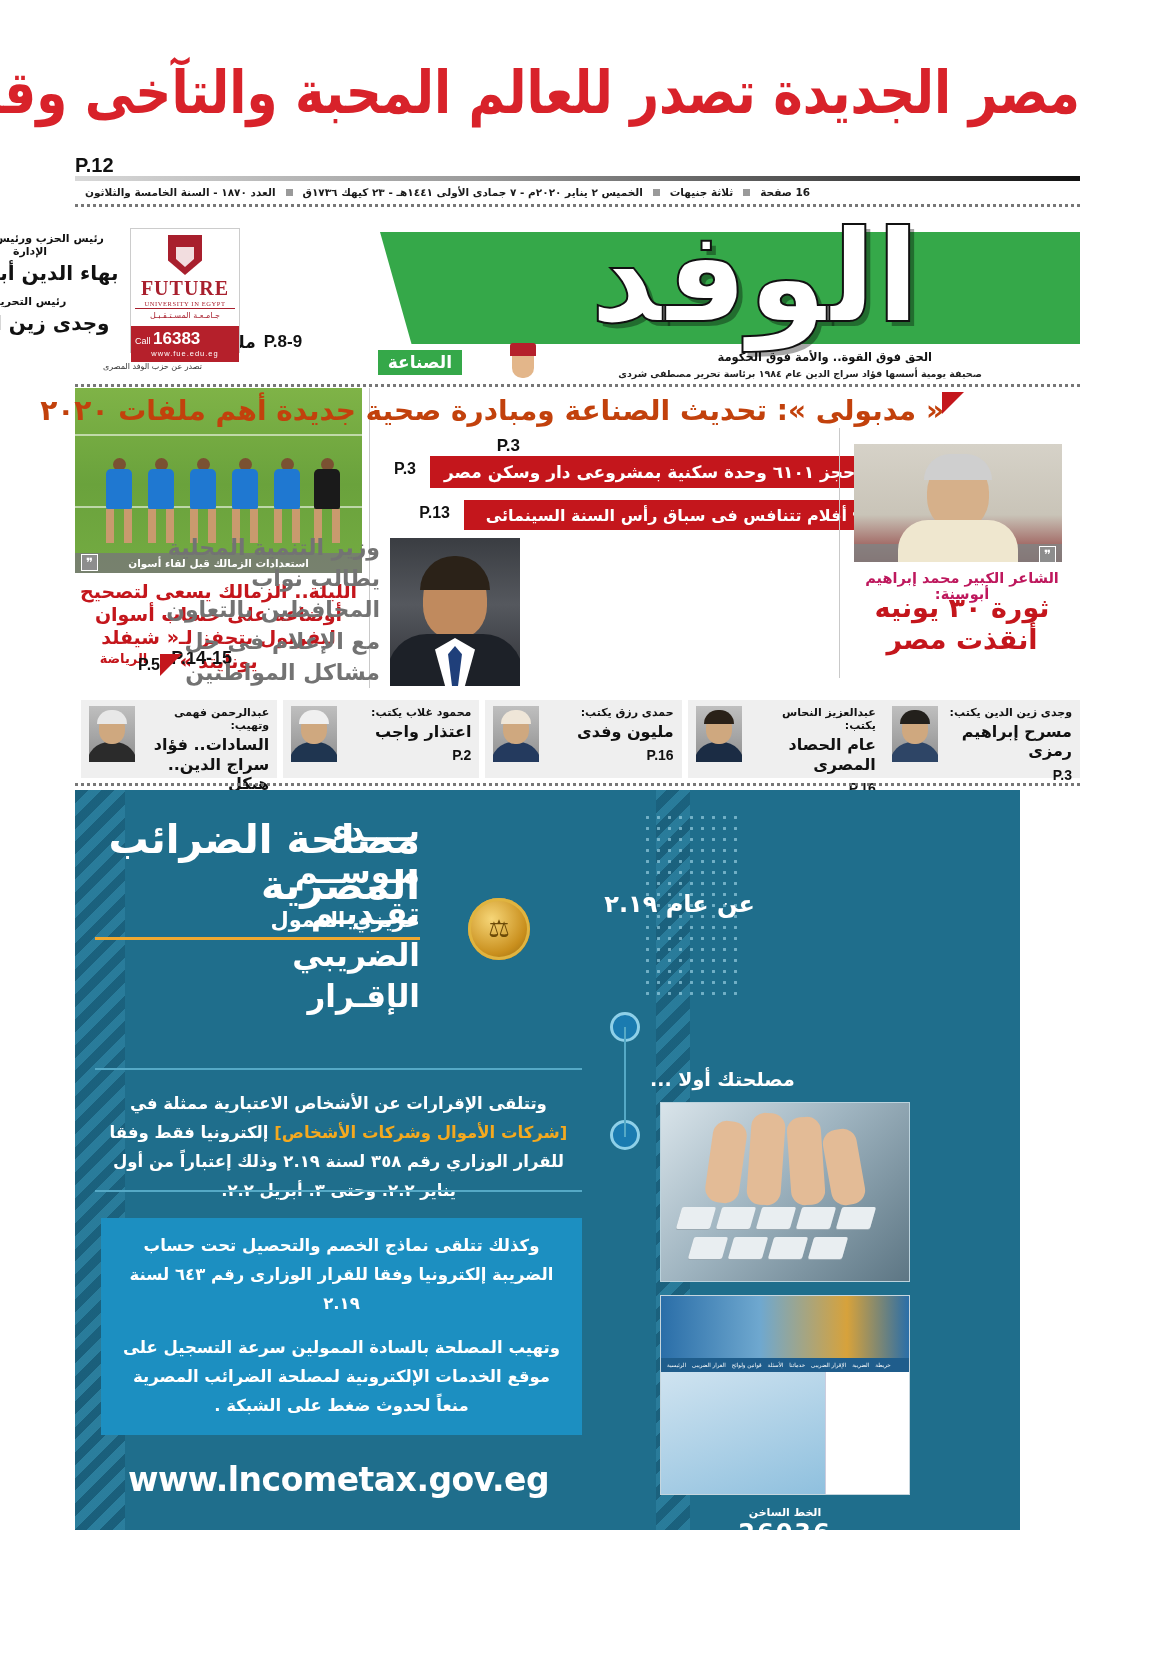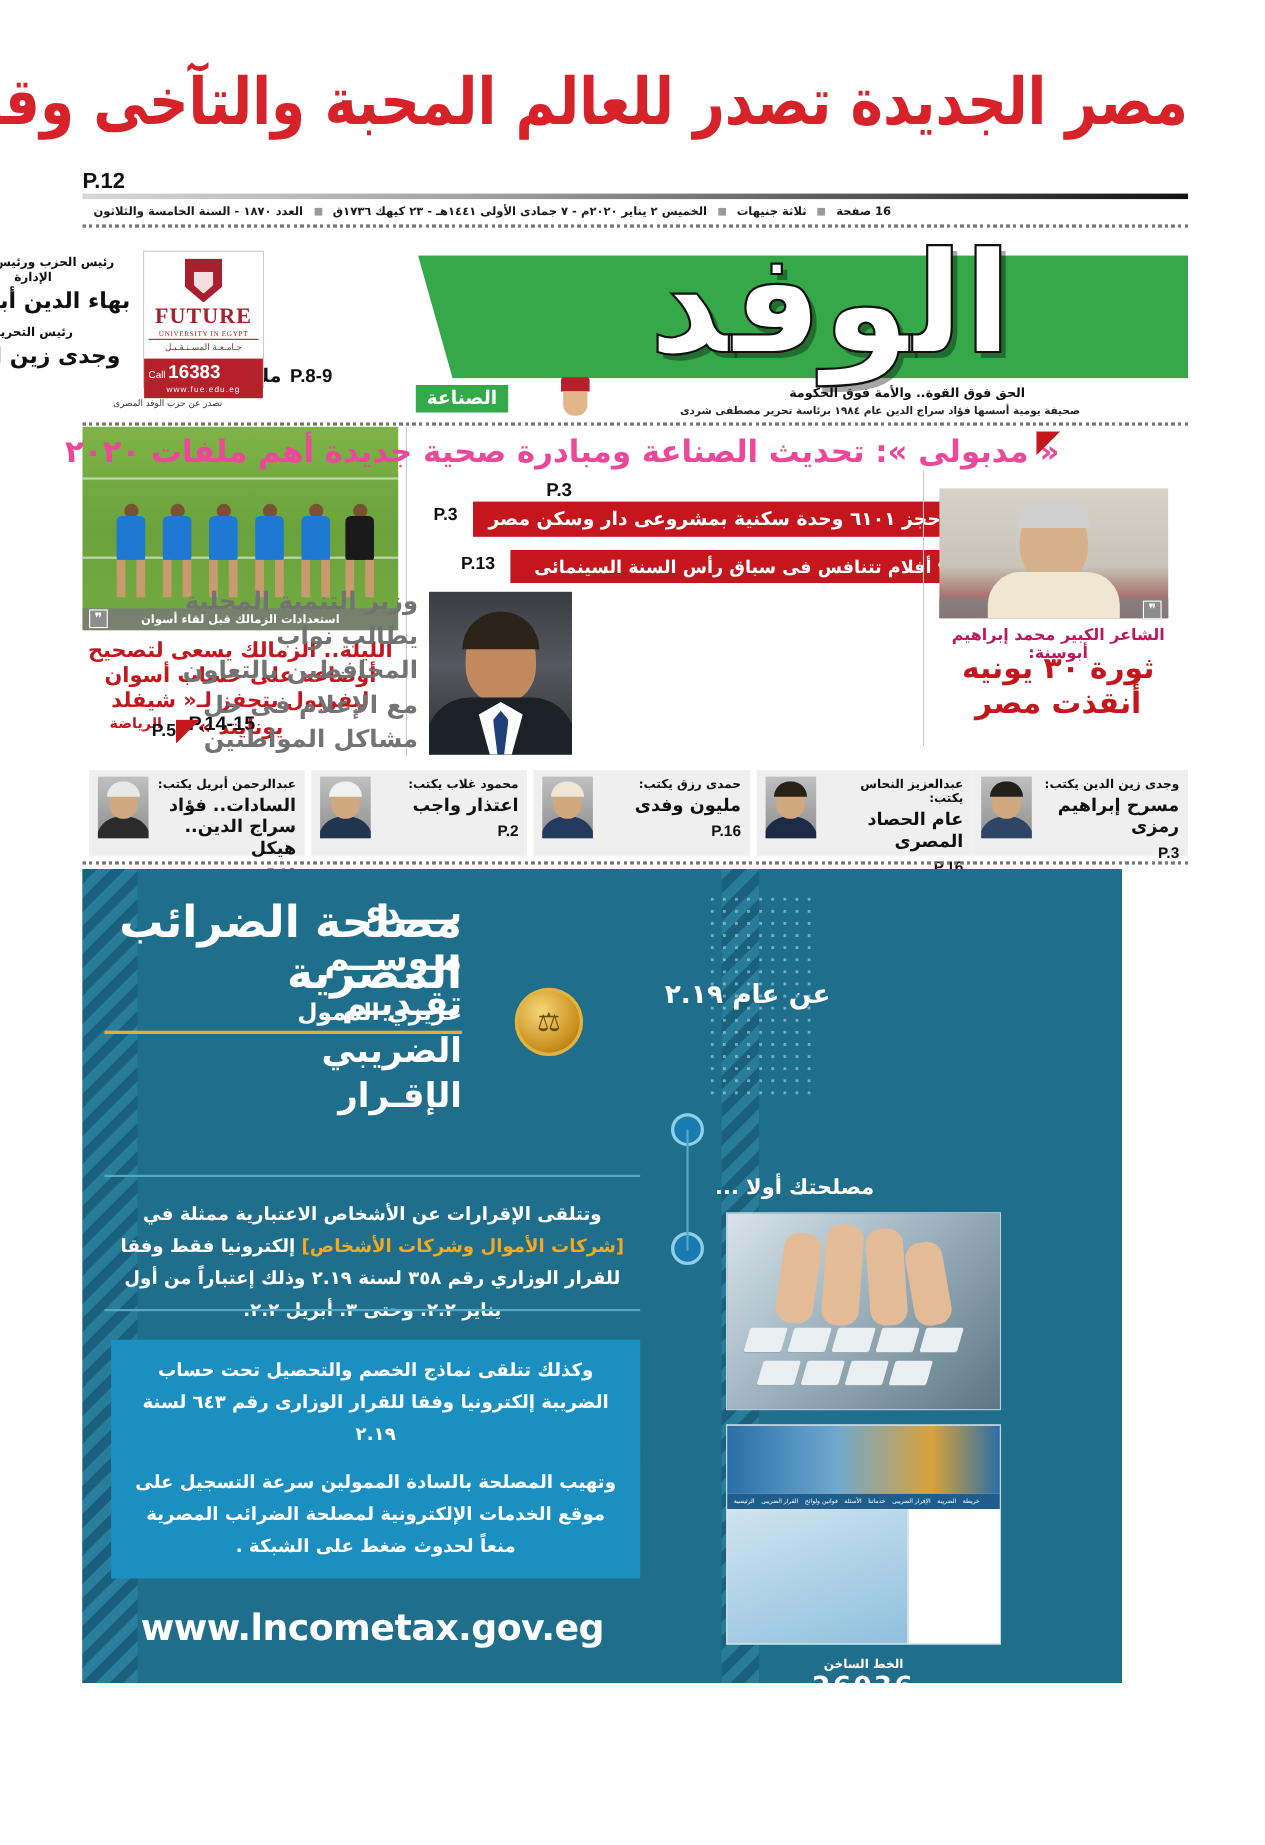--- a/index.html
+++ b/index.html
@@ -160,22 +160,22 @@
   .sp-ref{
     position:absolute; right:718px; top:260px; width:287px;
     display:flex; flex-direction:row-reverse; align-items:center; gap:24px;
     justify-content:flex-end; padding-right:130px;
   }
   .sp-ref .lbl{ color:#c4161c; font-size:13px; font-weight:bold; }
   .sp-ref .pg{ direction:ltr; font-family:"Liberation Sans",sans-serif; font-size:18px; font-weight:bold; color:#111;}
 
   
   .ctr-head{
-    position:absolute; right:117px; top:6px; width:600px; text-align:center;
-    color:#ec4899; font-weight:bold; font-size:28px; line-height:1.2;
+    position:absolute; right:136px; top:6px; width:600px; text-align:center;
+    color:#c2410c; font-weight:bold; font-size:28px; line-height:1.2;
     white-space:nowrap;
   }
   .ctr-head-pg{
     position:absolute; right:560px; top:48px;
     direction:ltr; font-family:"Liberation Sans",sans-serif;
     font-size:17px; font-weight:bold; color:#111;
   }
   .redbar{
     position:absolute; background:#c4161c; color:#fff; font-weight:bold;
     display:flex; align-items:center; justify-content:center;
@@ -556,21 +556,21 @@
   </div>
 
   <div class="colstrip">
     <div class="colcell">
       <div class="col-av">
         <div class="av-body" style="background:#2b2b2b"></div>
           <div class="av-head"></div>
           <div class="av-hair" style="background:#e8e8e8"></div>
       </div>
       <div class="col-txt">
-        <div class="col-by">عبدالرحمن أبريل يكتب:</div>
+        <div class="col-by">عبدالرحمن فهمى وتهيب:</div>
         <div class="col-title">السادات.. فؤاد سراج الدين.. هيكل</div>
         <div class="col-pg">P.16</div>
       </div>
     </div>
     <div class="colcell">
       <div class="col-av">
         <div class="av-body" style="background:#1f3550"></div>
           <div class="av-head"></div>
           <div class="av-hair" style="background:#f0f0f0"></div>
       </div>

